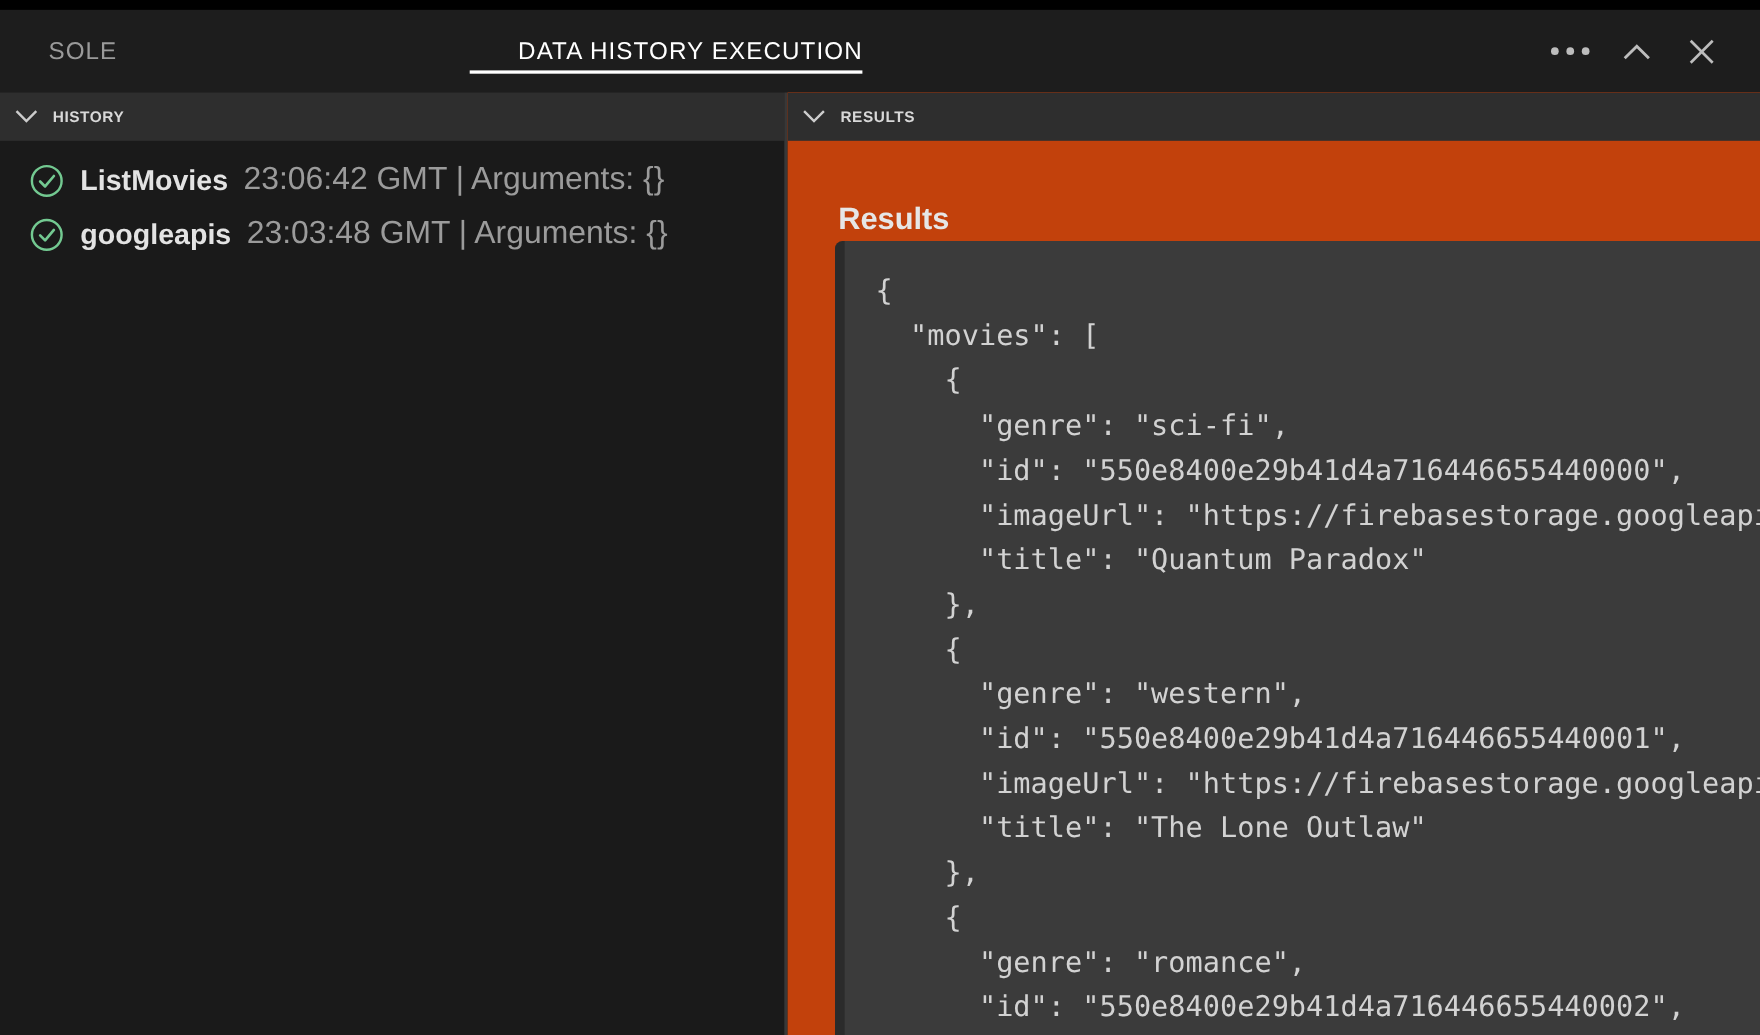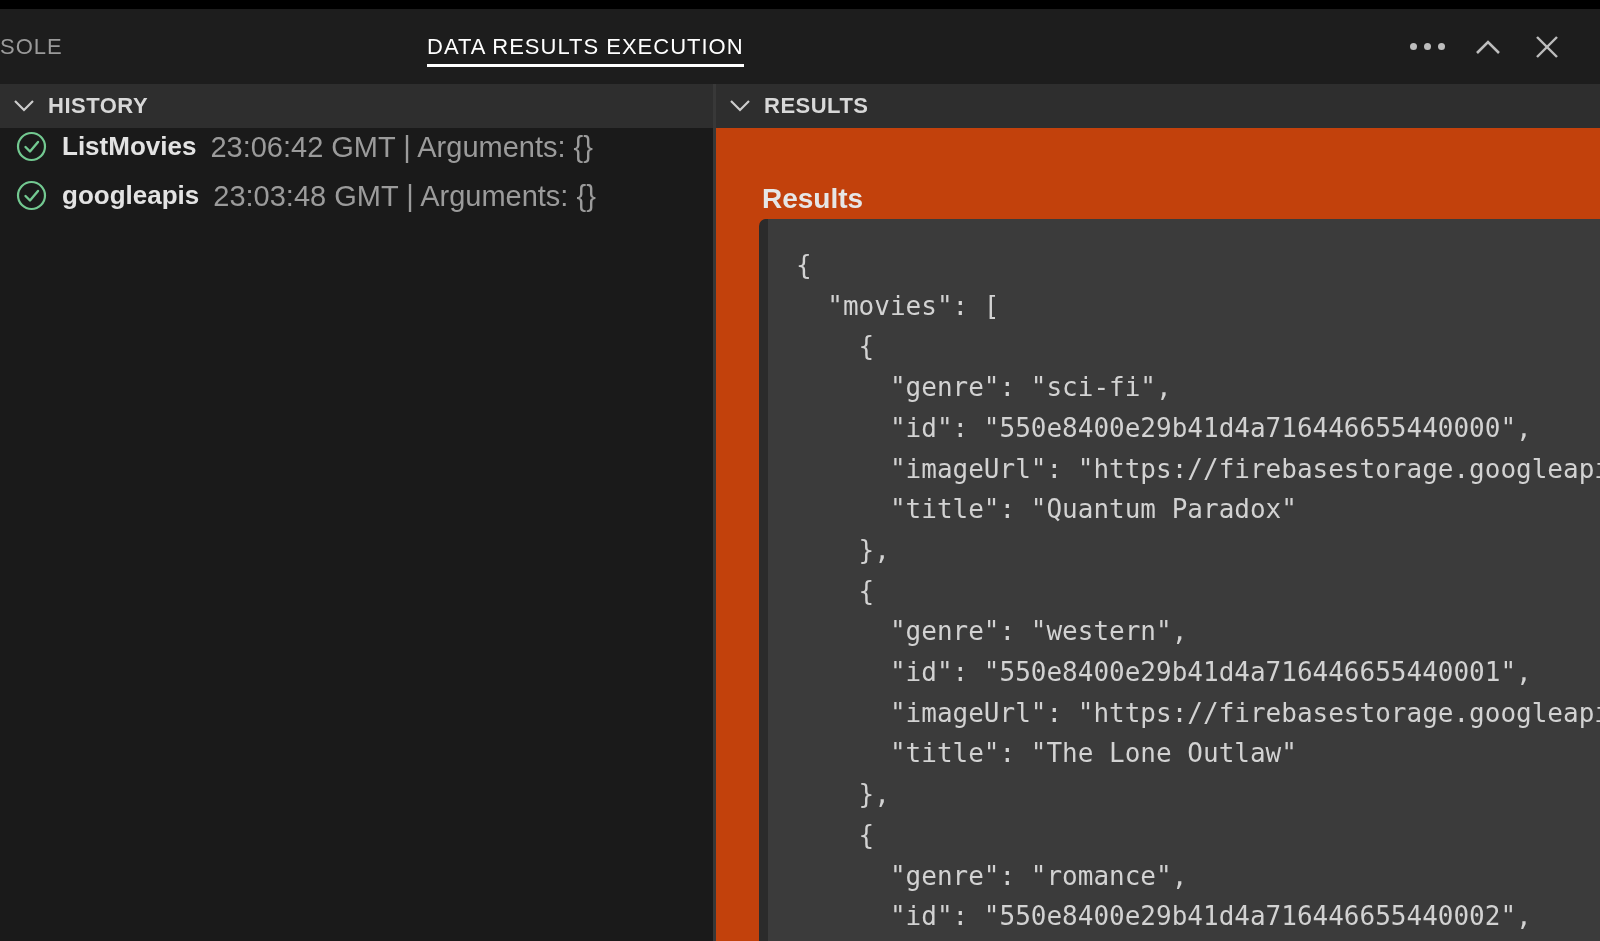--- a/index.html
+++ b/index.html
@@ -19,21 +19,21 @@
 
   
   .tabbar {
     position: absolute; left: 0; top: 9px; width: 1600px; height: 75px;
     background: #1d1d1d;
   }
   .tab {
     position: absolute; top: 0; height: 75px;
     display: flex; align-items: center;
     font-size: 22px; letter-spacing: 1px;
-    color: #9a9a9a; cursor: pointer; white-space: nowrap;
+    color: #9a9a9a; cursor: pointer; white-space: nowrap; padding-left: 44px;
   }
   .tab.active { color: #ffffff; }
   .tab.active::after {
     content: ""; position: absolute; left: 0; right: 0; bottom: 17px;
     height: 3px; background: #ffffff;
   }
   .tab-console { left: 0; }
   .tab-terminal { left: 112px; }
   .tab-ports { left: 295px; }
   .tab-dataconnect { left: 427px; }
@@ -68,29 +68,29 @@
   }
 
   .section-header {
     position: absolute; left: 0; right: 0; top: 0; height: 44px;
     background: #2e2e2e;
     display: flex; align-items: center;
     padding-left: 13px; gap: 13px;
     cursor: pointer;
   }
   .section-header .label {
-    font-size: 22px; font-weight: bold; letter-spacing: 0.5px; color: #d8d8d8;
+    font-size: 14px; font-weight: bold; letter-spacing: 0.5px; color: #d8d8d8;
   }
   .chev { display: flex; align-items: center; }
 
   
   .history-list { position: absolute; left: 0; right: 0; top: 44px; }
   .history-row {
-    height: 49px; display: flex; align-items: flex-start;
-    padding-left: 16px; cursor: pointer; white-space: nowrap;
+    height: 49px; display: flex; align-items: flex-end;
+    padding-left: 27px; cursor: pointer; white-space: nowrap;
   }
   .history-row:first-child { margin-top: 3px; }
   .history-row .check { margin-right: 15px; display: flex; }
   .history-row .name {
     font-size: 26px; font-weight: 600; color: #e3e3e3; margin-right: 14px;
   }
   .history-row .meta { font-size: 29px; color: #9b9b9b; }
 
   
   .results-title {
@@ -112,21 +112,21 @@
     white-space: pre;
   }
 </style>
 </head>
 <body>
 
 <div class="top-strip"></div>
 
 <div class="tabbar">
   <div class="tab tab-console">SOLE</div>
-  <div class="tab tab-dataconnect active">DATA RESULTS EXECUTION</div>
+  <div class="tab tab-dataconnect active">DATA HISTORY EXECUTION</div>
 
   <div class="tab-actions">
     <span class="action action-more">
       <span class="dots">
           <i></i>
           <i></i>
           <i></i>
         </span>
     </span>
     <span class="action action-max">

